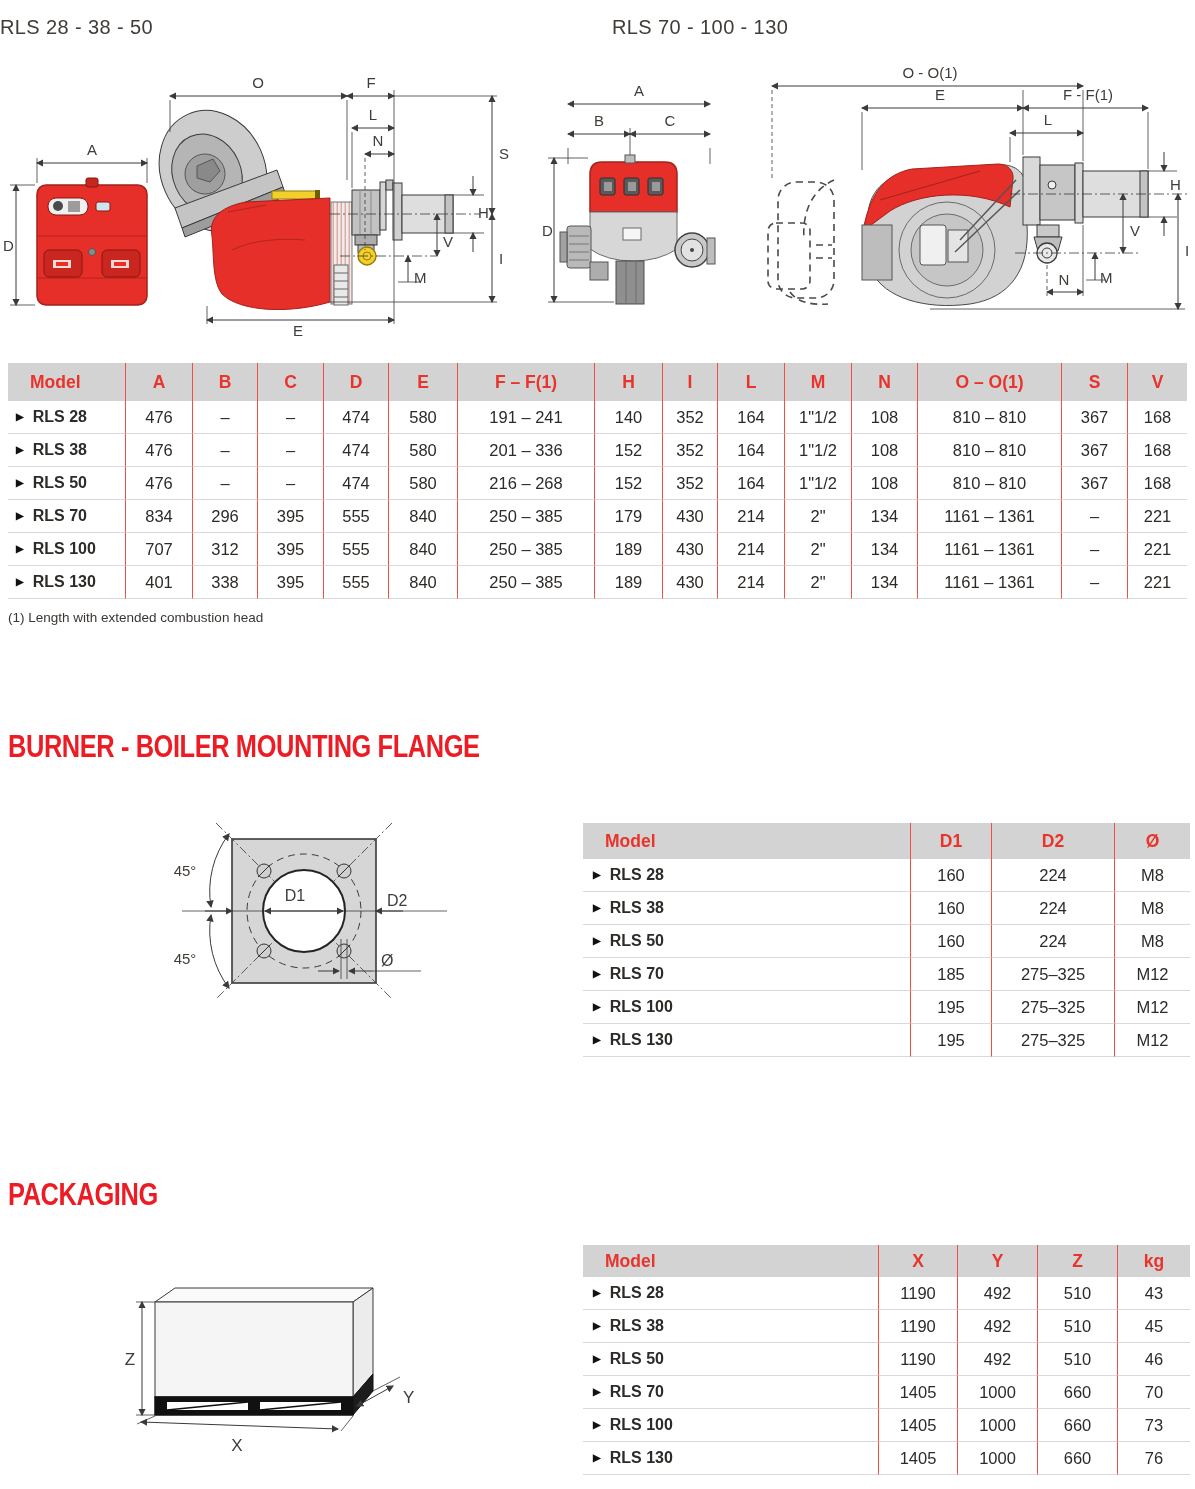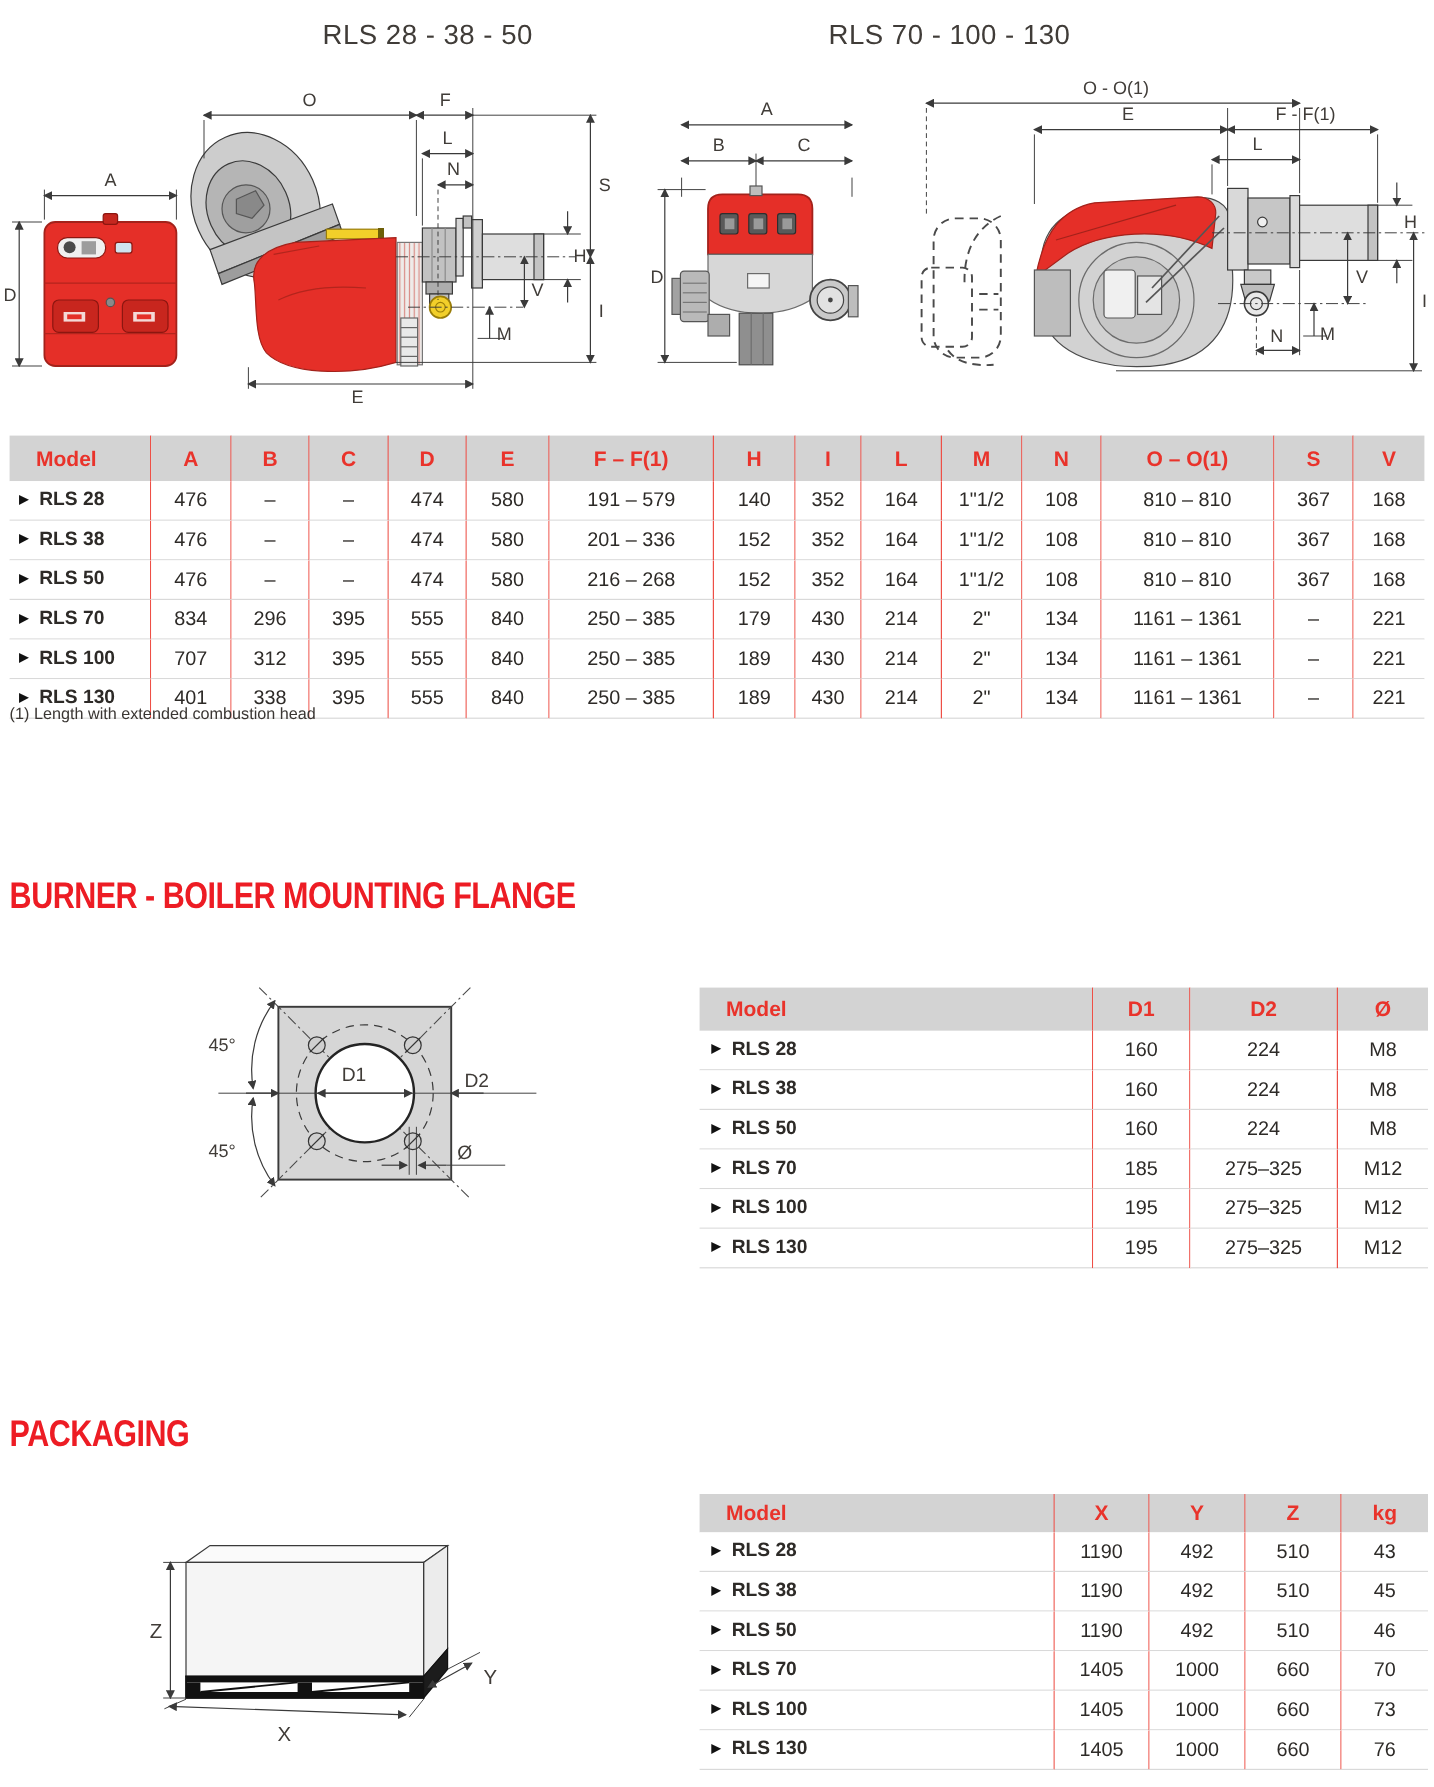--- a/index.html
+++ b/index.html
@@ -1,18 +1,18 @@
 <!DOCTYPE html>
 <html><head>
 <meta charset="utf-8">
 <style>
   html,body{margin:0;padding:0;background:#fff;}
   .page{position:relative;width:1195px;height:1489px;background:#fff;overflow:hidden;
         font-family:"Liberation Sans",sans-serif;color:#2d2a27;}
-  .dtitle{position:absolute;font-size:23px;color:#403c38;letter-spacing:.4px;text-align:right;}
+  .dtitle{position:absolute;font-size:20px;color:#403c38;letter-spacing:.4px;text-align:left;}
   .sect{position:absolute;left:8px;color:#ed1c24;font-weight:bold;font-size:31px;
         letter-spacing:-.5px;white-space:nowrap;transform:scaleX(.82);transform-origin:left center;}
   .foot{position:absolute;left:8px;font-size:13.5px;color:#3a3633;}
   table.spec{position:absolute;border-collapse:separate;border-spacing:0;table-layout:fixed;}
   .spec th{background:#d3d3d3;color:#e9332b;font-weight:bold;font-size:17.5px;text-align:center;
            padding:0;border-right:1.4px solid #ee4f46;}
   .spec th:last-child{border-right:none;}
   .spec td{font-size:16.5px;color:#2d2a27;text-align:center;padding:0;height:32px;
            border-right:1.4px solid #ee4f46;border-bottom:1px solid #d9d9d9;background:#fff;}
   .spec td:last-child{border-right:none;}
@@ -286,21 +286,21 @@
             <div class="mcell">
               <span class="mk">▶</span>
               <span>RLS 28</span>
             </div>
           </td>
         <td>476</td>
           <td>–</td>
           <td>–</td>
           <td>474</td>
           <td>580</td>
-          <td>191 – 579</td>
+          <td>191 – 241</td>
           <td>140</td>
           <td>352</td>
           <td>164</td>
           <td>1"1/2</td>
           <td>108</td>
           <td>810 – 810</td>
           <td>367</td>
           <td>168</td>
       </tr>
       <tr>
@@ -409,21 +409,21 @@
           <td>214</td>
           <td>2"</td>
           <td>134</td>
           <td>1161 – 1361</td>
           <td>–</td>
           <td>221</td>
       </tr>
     </tbody>
   </table>
 
-  <div class="foot" style="top:587px">(1) Length with extended combustion head</div>
+  <div class="foot" style="top:610px">(1) Length with extended combustion head</div>
 
   <div class="sect" style="top:729px">BURNER - BOILER MOUNTING FLANGE</div>
 
   <svg style="position:absolute;left:125px;top:790px" width="440" height="280" viewBox="0 0 440 280">
     <rect x="107" y="49" width="144" height="144" fill="#d6d6d6" stroke="#3a3a3a" stroke-width="1.6"></rect>
     <line class="cl2" x1="91" y1="33" x2="267" y2="209"></line>
     <line class="cl2" x1="267" y1="33" x2="91" y2="209"></line>
     <circle cx="179" cy="121" r="57" fill="none" stroke="#3a3a3a" stroke-dasharray="7 5"></circle>
     <circle cx="179" cy="121" r="41" fill="#ffffff" stroke="#242424" stroke-width="2"></circle>
     <g>

